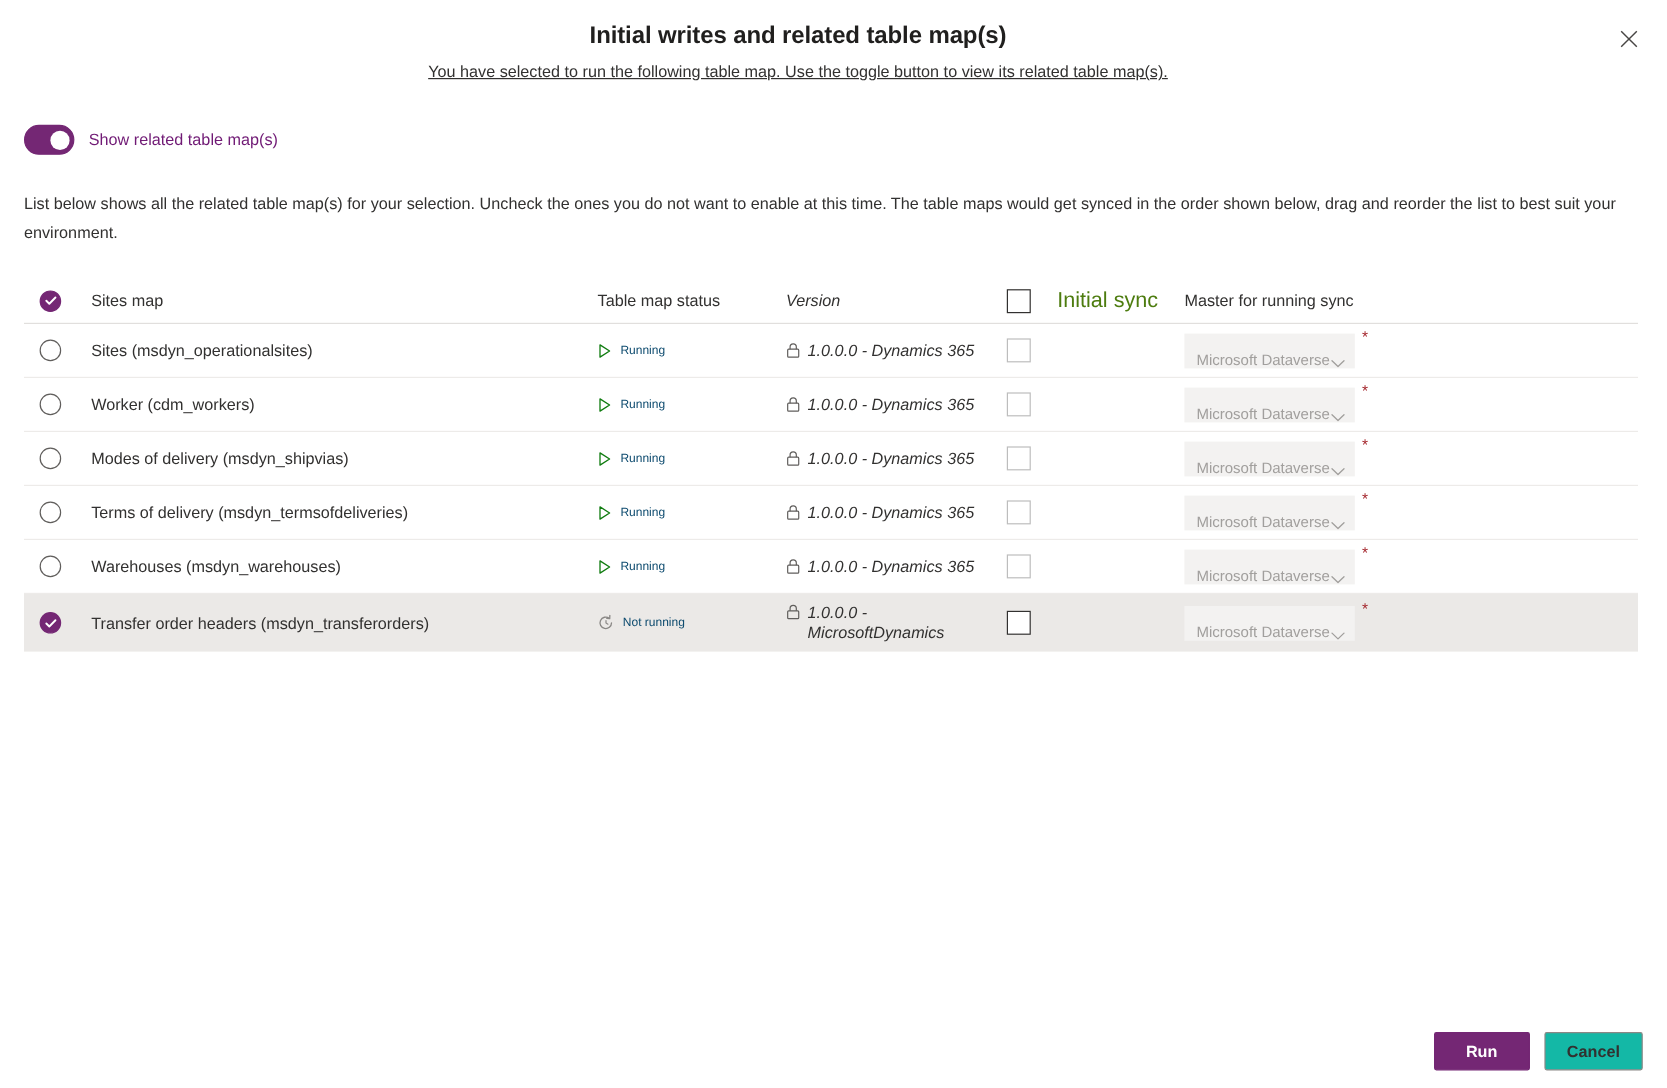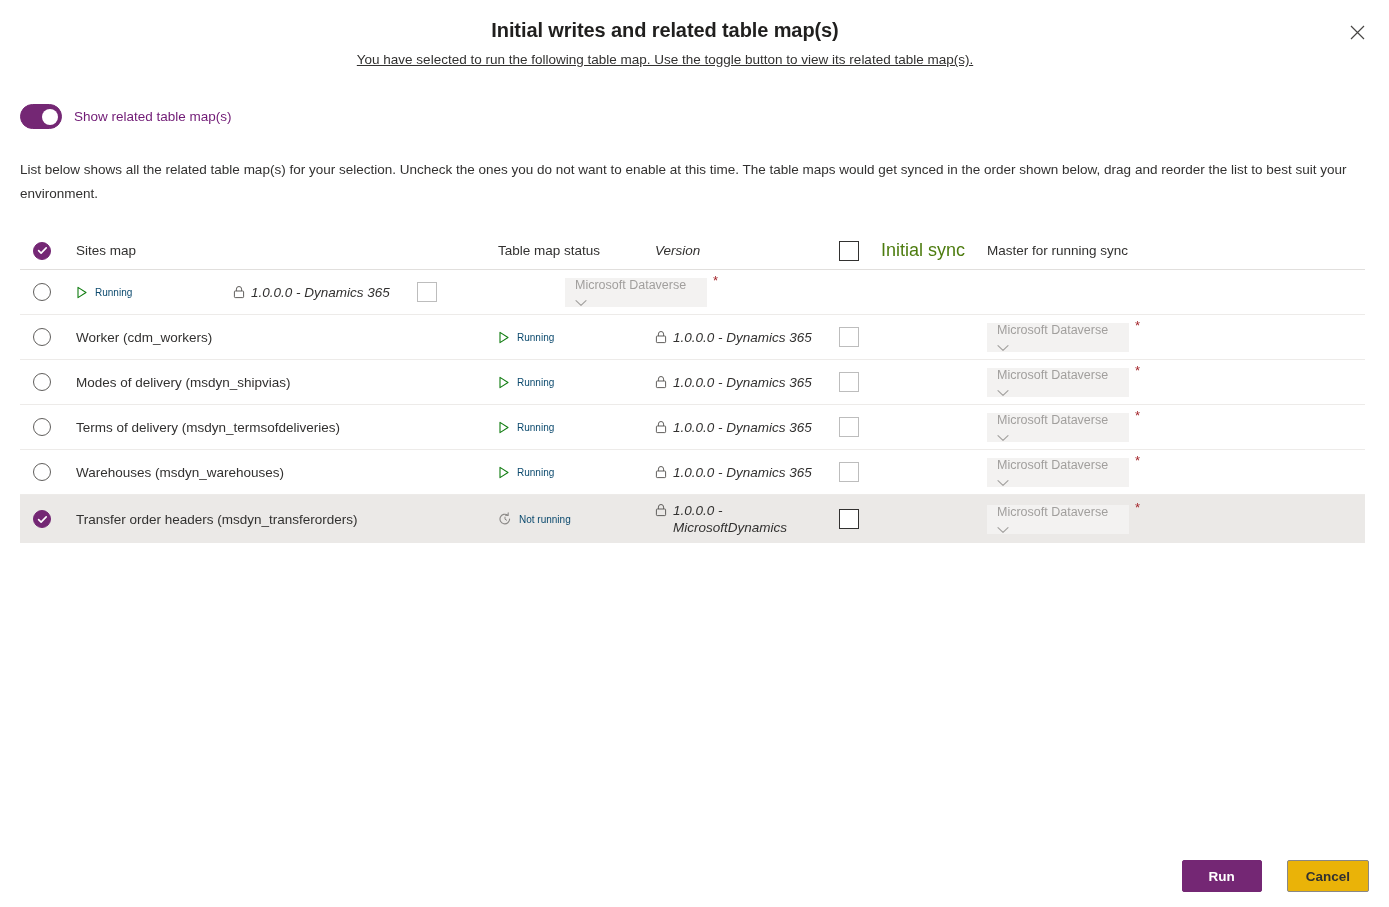--- a/index.html
+++ b/index.html
@@ -160,60 +160,59 @@
   
   .ic-run { width:12px; height:13px; flex:0 0 auto; }
   .ic-notrun { width:14px; height:14px; flex:0 0 auto; }
   .ic-lock { width:12px; height:14px; flex:0 0 auto; margin-top:1px; }
 
   
   .dd-wrap { position: relative; display:flex; align-items:center; }
   .dd {
     width: 142px; height: 29px;
     background: #f3f2f1;
-    display: flex; align-items: flex-start;
+    display: flex; align-items: flex-end;
     justify-content: space-between;
     padding: 0 8px 0 10px;
     font-size: 12.5px;
     color: #a19f9d;
     cursor: default;
     border: none;
-    flex-direction: column;
   }
   .dd .chev { color:#a19f9d; display:flex; align-items:center;}
   .req-star {
     position: absolute;
     left: 148px; top: -4px;
     color: #a4262c;
     font-size: 13px;
     line-height: 13px;
   }
 
   
   .footer {
     position: absolute;
     right: 20px; bottom: 15px;
-    display: flex; gap: 25px;
+    display: flex; gap: 12px;
   }
   .btn {
     height: 32px;
     min-width: 80px;
     padding: 0 18px;
     font-size: 13.5px;
     font-weight: 600;
     cursor: pointer;
     border-radius: 2px;
   }
   .btn-primary {
     background: #742774;
     color: #ffffff;
     border: 1px solid #742774;
   }
   .btn-default {
-    background: #eab308;
+    background: #14b8a6;
     color: #323130;
     border: 1px solid #8a8886;
   }
 </style>
 </head>
 <body>
 
 <div class="dialog">
 
   <div class="hdr">
@@ -256,20 +255,21 @@
         <span style="margin-left:22px;font-size:18px;color:#4d7c0f;">Initial sync</span>
       </div>
       <div class="c-mast-h">Master for running sync</div>
     </div>
 
     <div id="rows-container">
         <div class="row">
           <div class="c-sel">
             <div class="circ"></div>
           </div>
+          <div class="c-name">Sites (msdyn_operationalsites)</div>
           <div class="c-stat">
             <span class="ic-run"><svg width="12" height="13" viewBox="0 0 12 13" fill="none" xmlns="http://www.w3.org/2000/svg">
                 <path d="M2 1.4 L10 6.5 L2 11.6 Z" stroke="#107c10" stroke-width="1.1" fill="none" stroke-linejoin="round"></path>
               </svg></span>
             <span>Running</span>
           </div>
           <div class="c-ver">
             <span class="ic-lock"><svg width="12" height="14" viewBox="0 0 12 14" fill="none" xmlns="http://www.w3.org/2000/svg">
                 <rect x="1.4" y="6" width="9.2" height="6.6" rx="0.8" stroke="#605e5c" stroke-width="1" fill="none"></rect>
                 <path d="M3.4 6 V4.1 a2.6 2.6 0 0 1 5.2 0 V6" stroke="#605e5c" stroke-width="1" fill="none"></path>

